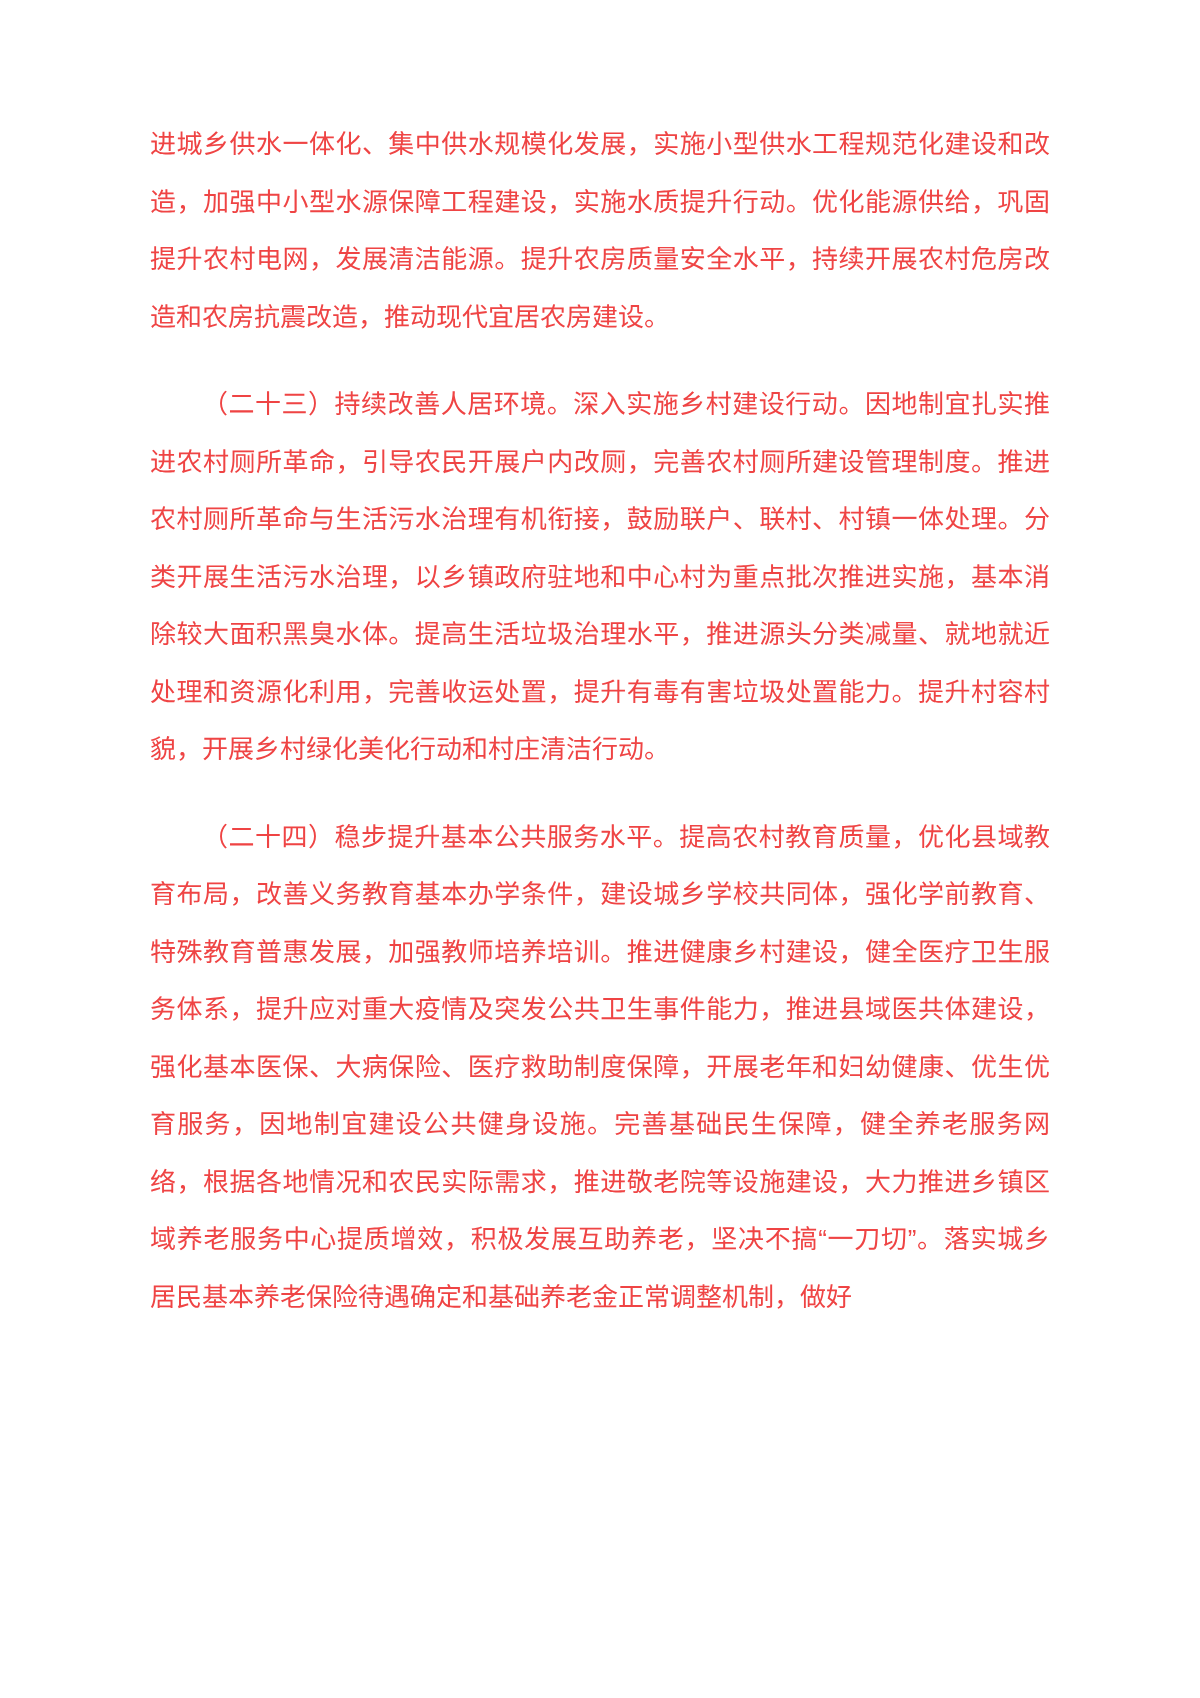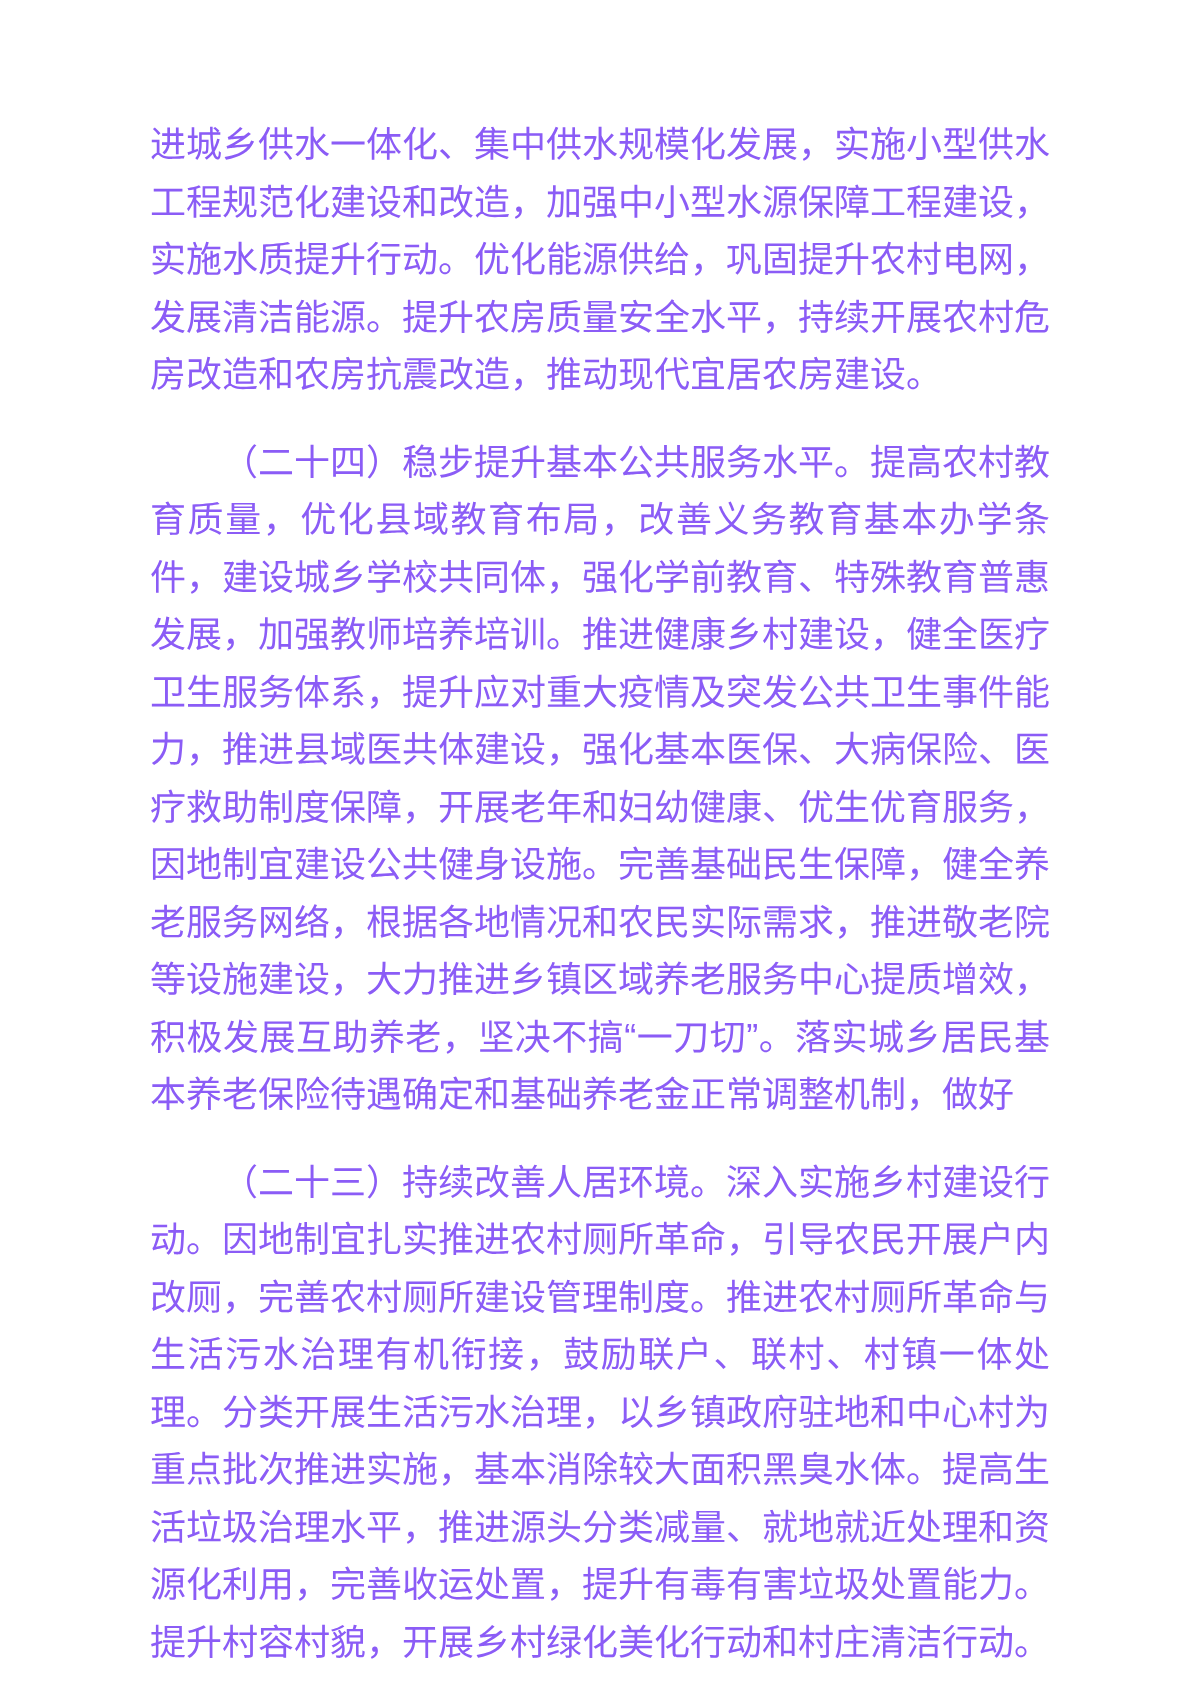--- a/index.html
+++ b/index.html
@@ -17,36 +17,36 @@
     font-family: "Liberation Sans", "DejaVu Sans", sans-serif;
   }
   .content {
     box-sizing: border-box;
     padding: 116px 150px 0 150px;
     width: 1200px;
   }
   p.para {
     margin: 0;
     padding: 0;
-    font-size: 36px;
+    font-size: 26px;
     line-height: 57.5px;
-    color: #8b5cf6;
+    color: #ef4444;
     text-align: justify;
     text-justify: inter-ideograph;
     word-break: normal;
     letter-spacing: 0;
     font-kerning: none;
   }
   p.para.indent {
     text-indent: 2em;
     margin-top: 30px;
   }
 </style>
 </head>
 <body>
 
 <div class="page">
   <div class="content">
     <p class="para">进城乡供水一体化、集中供水规模化发展，实施小型供水工程规范化建设和改造，加强中小型水源保障工程建设，实施水质提升行动。优化能源供给，巩固提升农村电网，发展清洁能源。提升农房质量安全水平，持续开展农村危房改造和农房抗震改造，推动现代宜居农房建设。</p>
+    <p class="para indent">（二十三）持续改善人居环境。深入实施乡村建设行动。因地制宜扎实推进农村厕所革命，引导农民开展户内改厕，完善农村厕所建设管理制度。推进农村厕所革命与生活污水治理有机衔接，鼓励联户、联村、村镇一体处理。分类开展生活污水治理，以乡镇政府驻地和中心村为重点批次推进实施，基本消除较大面积黑臭水体。提高生活垃圾治理水平，推进源头分类减量、就地就近处理和资源化利用，完善收运处置，提升有毒有害垃圾处置能力。提升村容村貌，开展乡村绿化美化行动和村庄清洁行动。</p>
     <p class="para indent">（二十四）稳步提升基本公共服务水平。提高农村教育质量，优化县域教育布局，改善义务教育基本办学条件，建设城乡学校共同体，强化学前教育、特殊教育普惠发展，加强教师培养培训。推进健康乡村建设，健全医疗卫生服务体系，提升应对重大疫情及突发公共卫生事件能力，推进县域医共体建设，强化基本医保、大病保险、医疗救助制度保障，开展老年和妇幼健康、优生优育服务，因地制宜建设公共健身设施。完善基础民生保障，健全养老服务网络，根据各地情况和农民实际需求，推进敬老院等设施建设，大力推进乡镇区域养老服务中心提质增效，积极发展互助养老，坚决不搞“一刀切”。落实城乡居民基本养老保险待遇确定和基础养老金正常调整机制，做好</p>
-    <p class="para indent">（二十三）持续改善人居环境。深入实施乡村建设行动。因地制宜扎实推进农村厕所革命，引导农民开展户内改厕，完善农村厕所建设管理制度。推进农村厕所革命与生活污水治理有机衔接，鼓励联户、联村、村镇一体处理。分类开展生活污水治理，以乡镇政府驻地和中心村为重点批次推进实施，基本消除较大面积黑臭水体。提高生活垃圾治理水平，推进源头分类减量、就地就近处理和资源化利用，完善收运处置，提升有毒有害垃圾处置能力。提升村容村貌，开展乡村绿化美化行动和村庄清洁行动。</p>
   </div>
 </div>
 
 </body></html>

